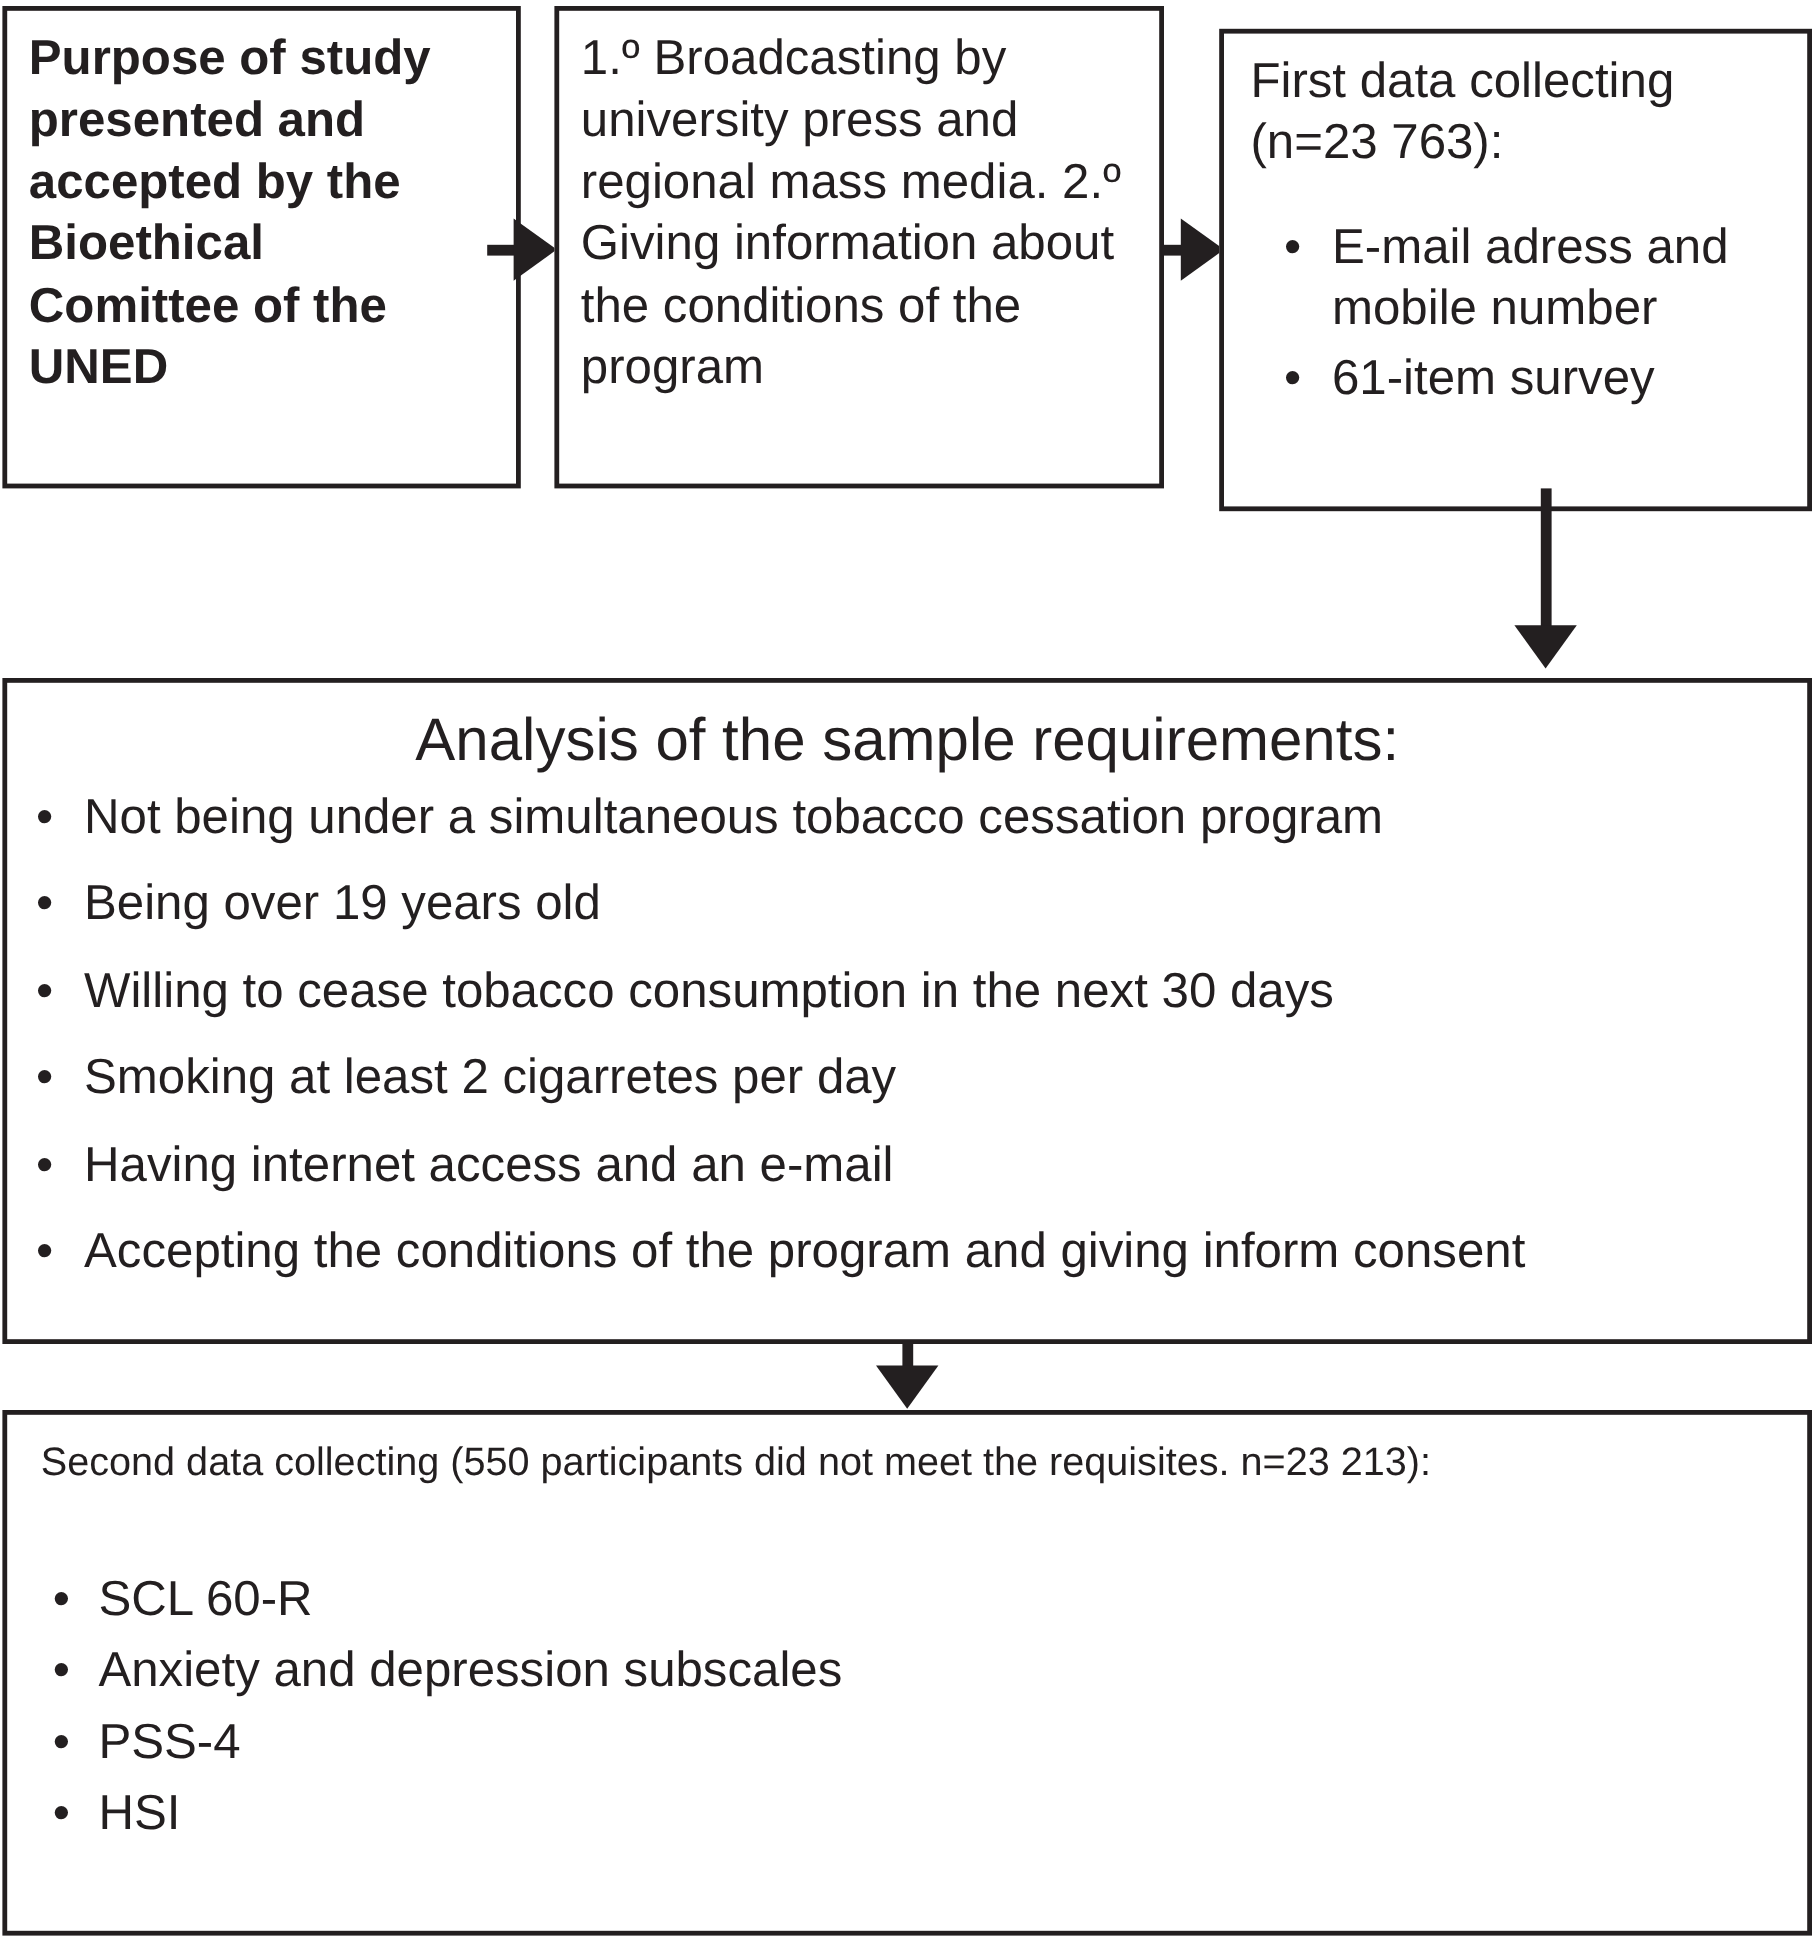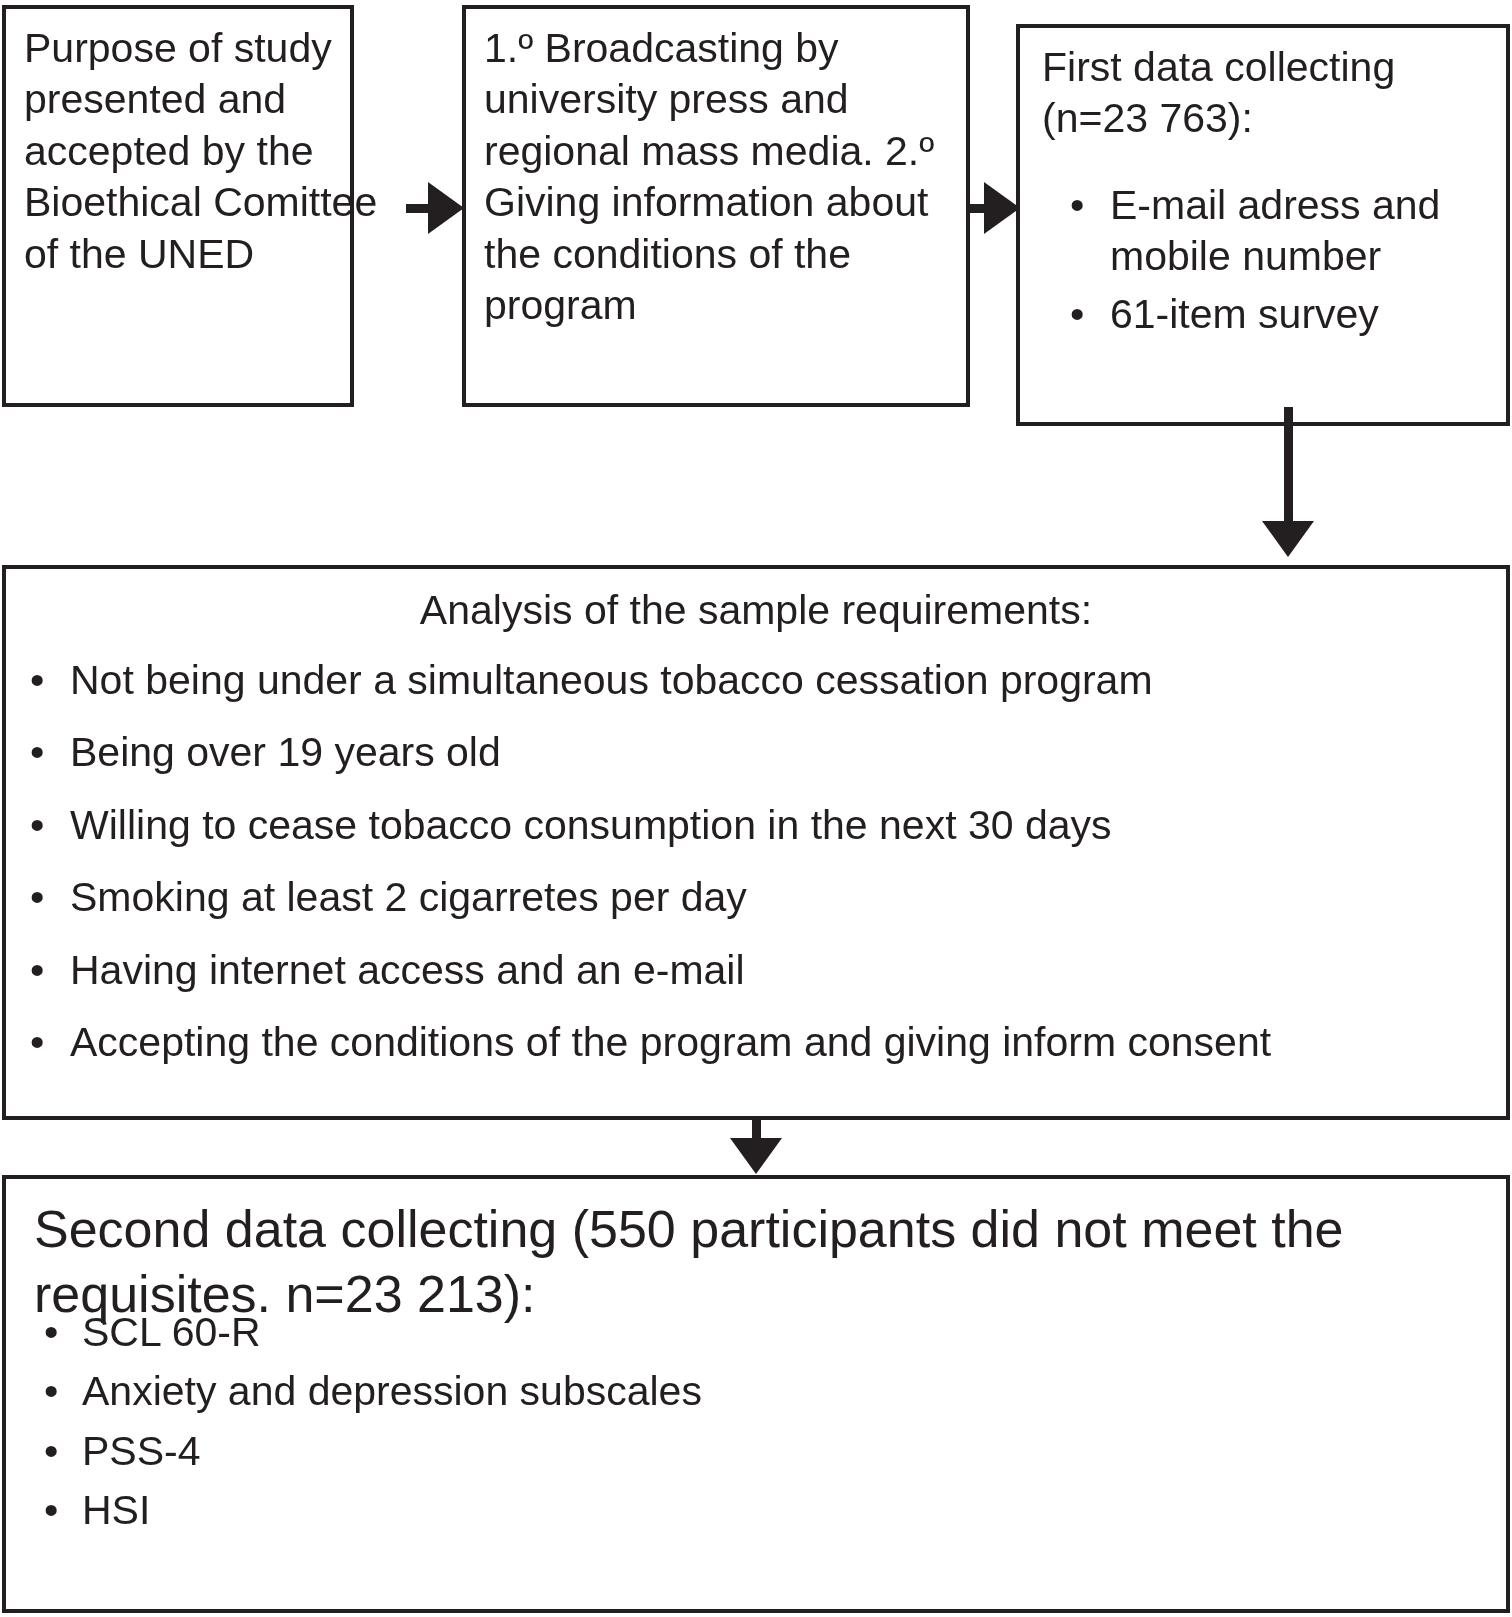--- a/index.html
+++ b/index.html
@@ -30,22 +30,23 @@
     font-size: 41px;
     line-height: 1.255;
     color: #231f20;
     white-space: pre-wrap;
   }
 
   
   #box-purpose {
     left: 2px;
     top: 5px;
-    width: 352px;
+    width: 432px;
     height: 402px;
+    font-weight: bold;
   }
   #box-purpose .node-text {
     position: absolute;
     left: 18px;
     top: 14px;
     width: 372px;
   }
 
   #box-broadcasting {
     left: 462px;
@@ -90,21 +91,21 @@
     top: 565px;
     width: 1508px;
     height: 555px;
   }
   #box-requirements .box-title {
     position: absolute;
     left: 0;
     top: 16px;
     width: 100%;
     text-align: center;
-    font-size: 41px;
+    font-size: 50px;
     line-height: 1.255;
     color: #231f20;
   }
   #box-requirements .bullets {
     position: absolute;
     left: 18px;
     top: 86px;
     width: 1470px;
   }
 
@@ -113,21 +114,21 @@
     left: 2px;
     top: 1175px;
     width: 1508px;
     height: 438px;
   }
   #box-second-collect .node-head {
     position: absolute;
     left: 28px;
     top: 18px;
     width: 1450px;
-    font-size: 52px;
+    font-size: 33px;
     line-height: 1.255;
     color: #231f20;
     white-space: pre-wrap;
   }
   #box-second-collect .bullets {
     position: absolute;
     left: 32px;
     top: 128px;
     width: 1000px;
   }

